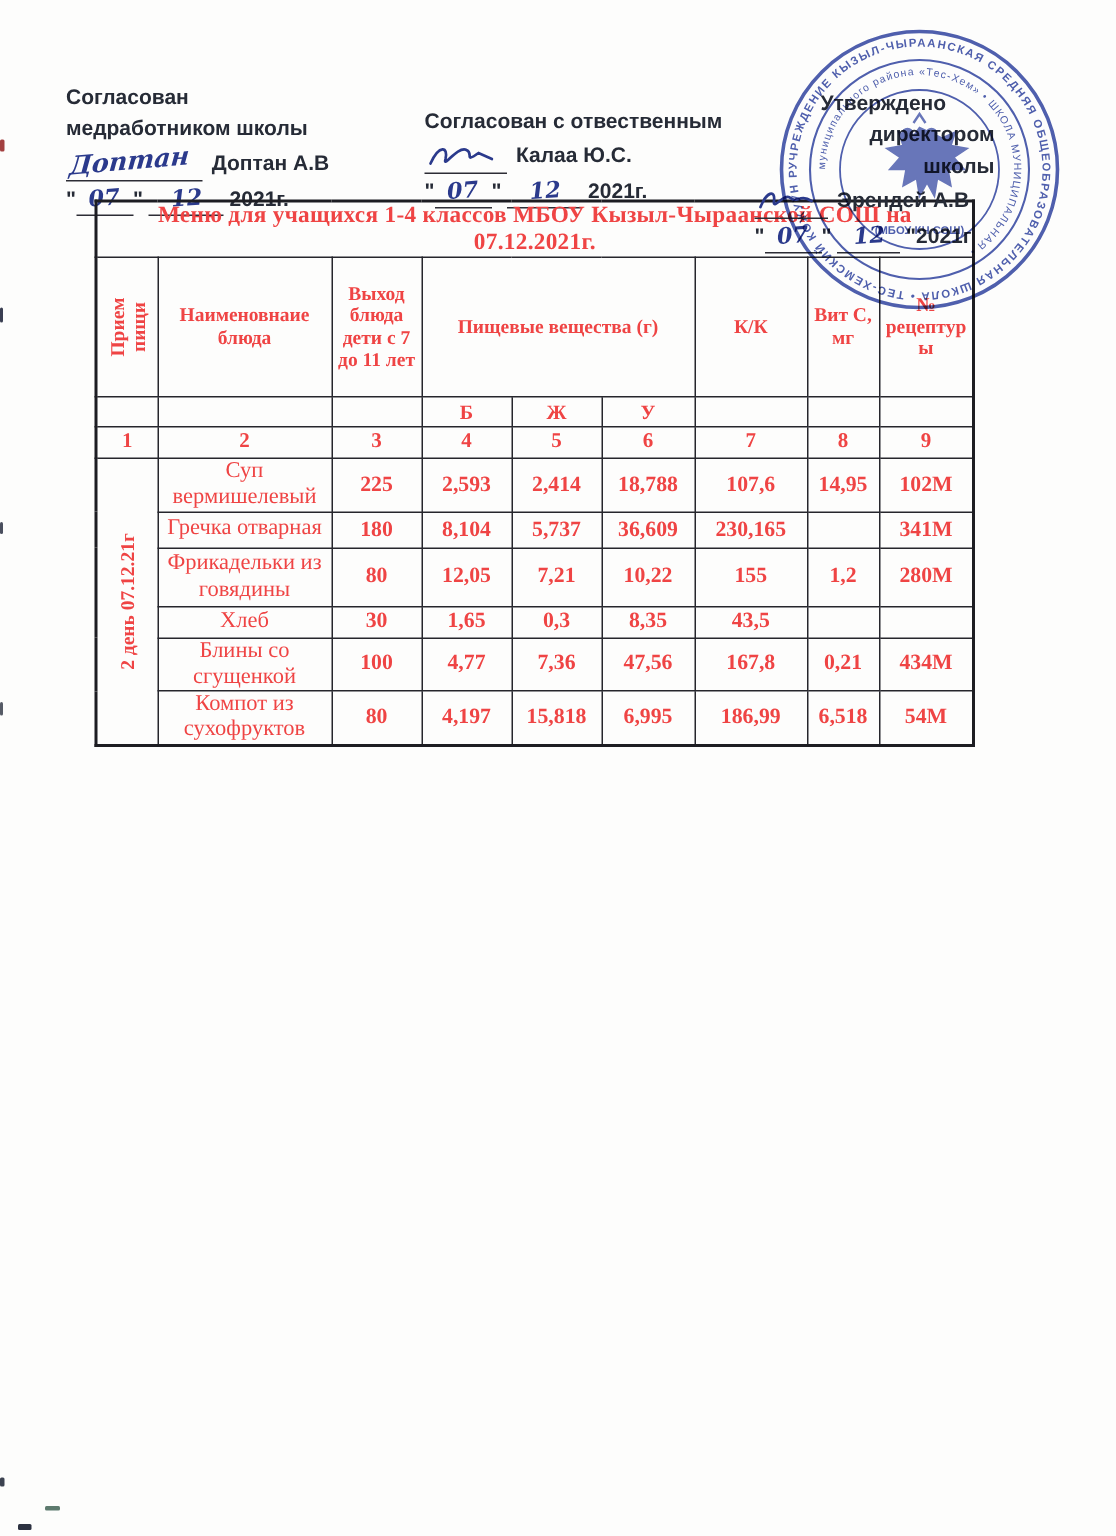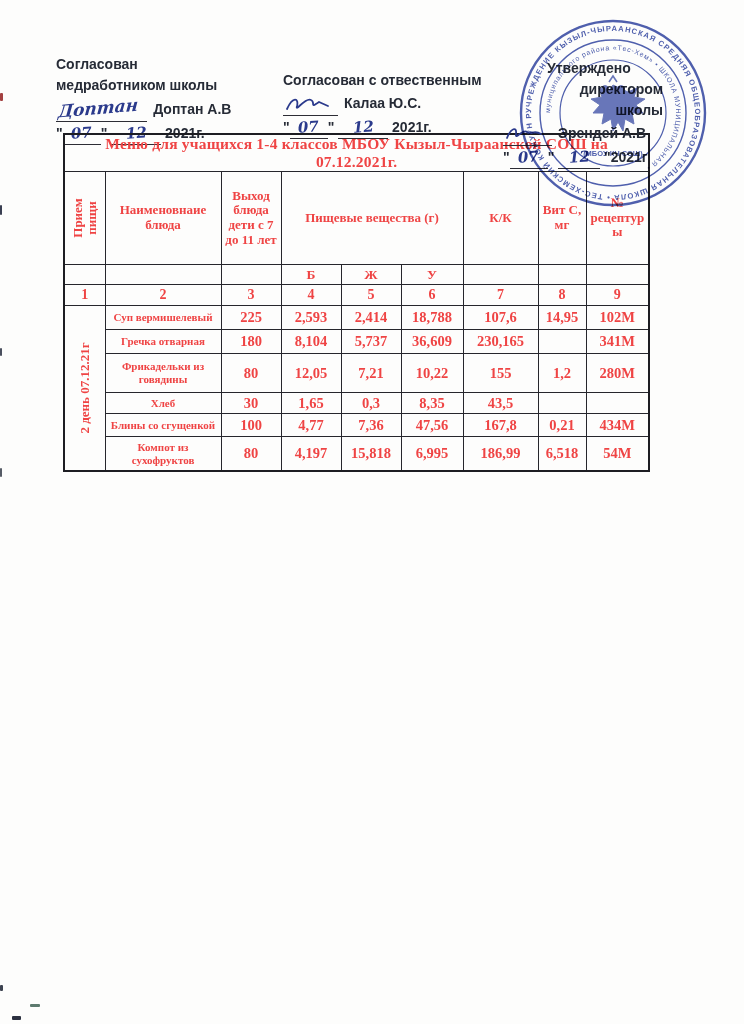--- a/index.html
+++ b/index.html
@@ -8,21 +8,21 @@
     position:relative;
     width:744px;height:1024px;
     margin:0 auto;
     background:#fdfdfc;
     overflow:hidden;
     font-family:"Liberation Sans",sans-serif;
     color:#23262e;
   }
   
   .appr{position:absolute;font-size:14px;font-weight:600;line-height:21px;color:#262b36;}
-  .appr-left{left:56px;top:54px;width:215px;}
+  .appr-left{left:44px;top:54px;width:215px;}
   .appr-mid{left:283px;top:70px;width:230px;}
   .appr-right{left:503px;top:58px;width:160px;}
   .appr-right .l1{margin-left:44px;}
   .appr-right .l2{margin-left:38px;text-align:right;}
   .sig-row{margin-top:2px;white-space:nowrap;}
   .sig-script{
     display:inline-block;
     font-family:"DejaVu Serif",serif;font-style:italic;font-weight:bold;
     font-size:17px;color:#2b3a8c;
     transform:rotate(-5deg) skewX(-10deg);
@@ -55,21 +55,21 @@
   table.menu td{border:1.7px solid #26262c;padding:0 2px;text-align:center;vertical-align:middle;overflow:hidden;}
   table.menu{border:2.4px solid #1d1d22;}
   .title-cell{height:20px;font-size:15.5px;font-weight:bold;letter-spacing:.2px;}
   .hdr td{font-size:13px;font-weight:bold;line-height:1.12;}
   .row-hdr{height:93px;}
   .row-sub td{height:19px;font-size:13.5px;font-weight:bold;}
   .row-num td{height:20px;font-size:14px;font-weight:bold;}
   .data td{font-size:14.5px;font-weight:600;}
   .r1 td{height:23px;} .r2 td{height:23px;} .r3 td{height:38px;}
   .r4 td{height:20px;} .r5 td{height:22px;} .r6 td{height:33px;}
-  td.name{ text-align:left;font-size:11px;font-weight:bold;line-height:1.15;padding-left:4px;}
+  td.name{ text-align:left;font-size:15px;font-weight:normal;line-height:1.15;padding-left:4px;}
   td.vcell{position:relative;}
   .vwrap{
     position:absolute;left:50%;top:50%;width:64px;
     transform:translate(-50%,-50%) rotate(-90deg);
     text-align:center;line-height:1.05;font-size:13px;font-weight:bold;
   }
   .vtext{
     position:absolute;left:50%;top:50%;
     transform:translate(-50%,-50%) rotate(-90deg);
     white-space:nowrap;font-size:13px;font-weight:bold;

